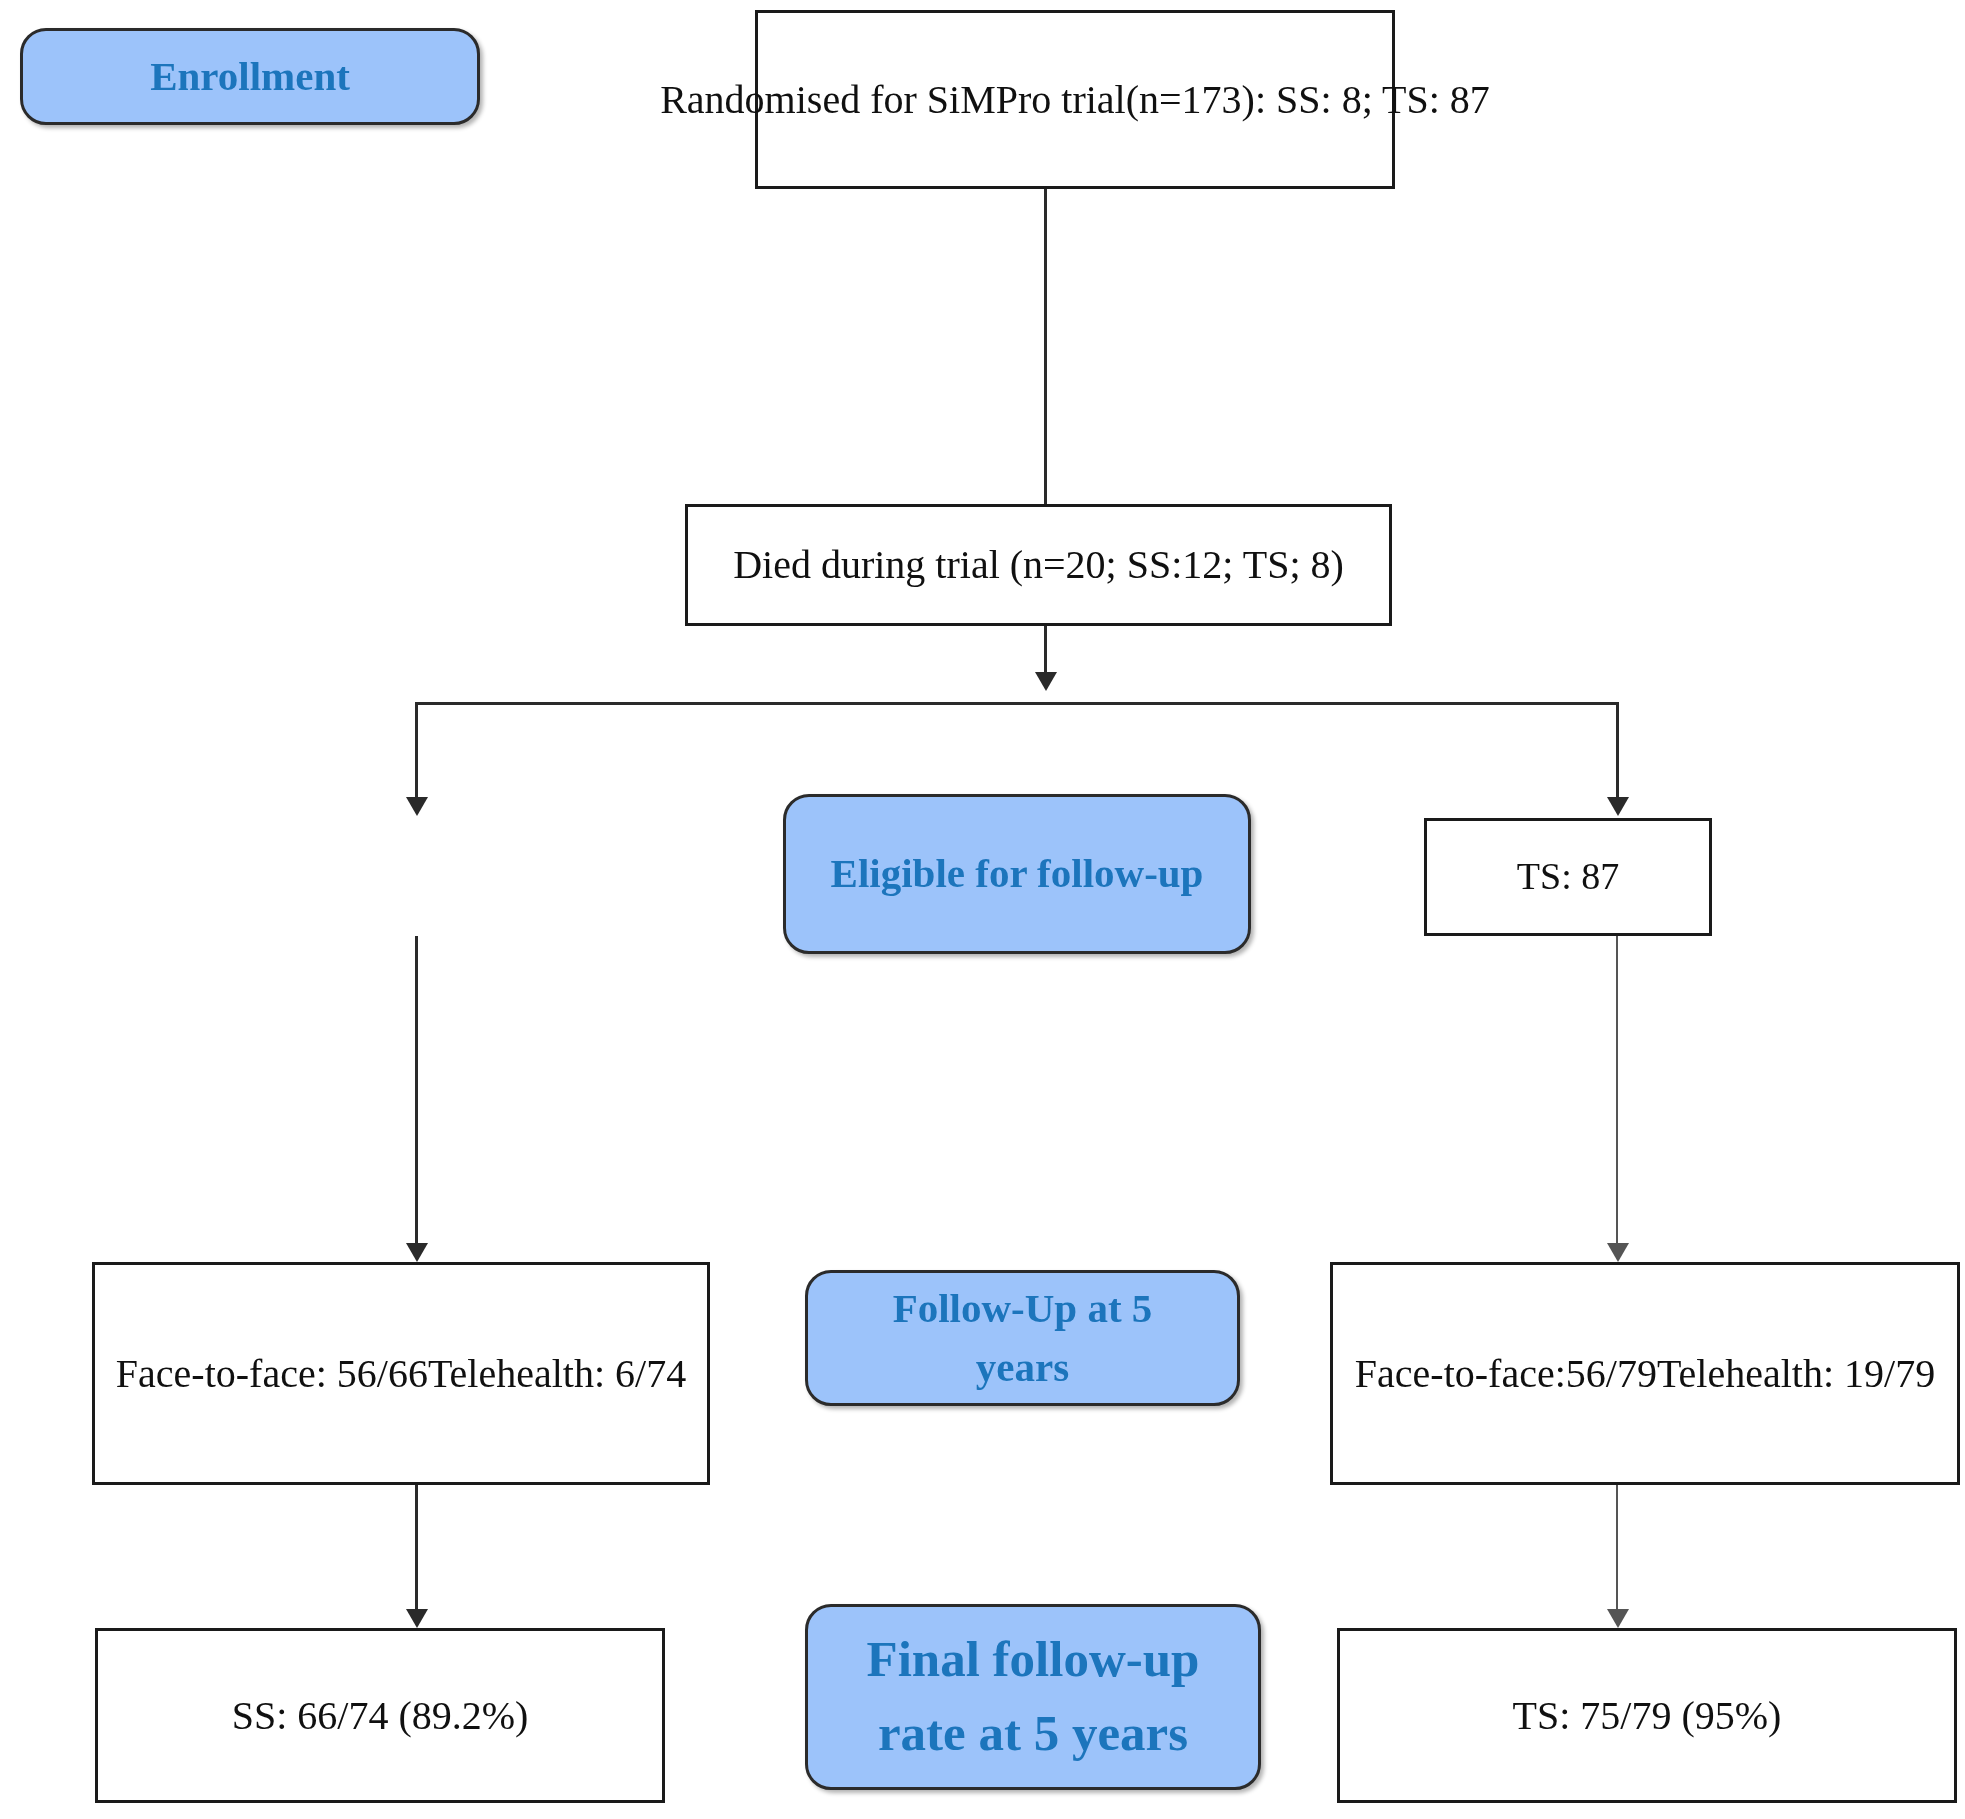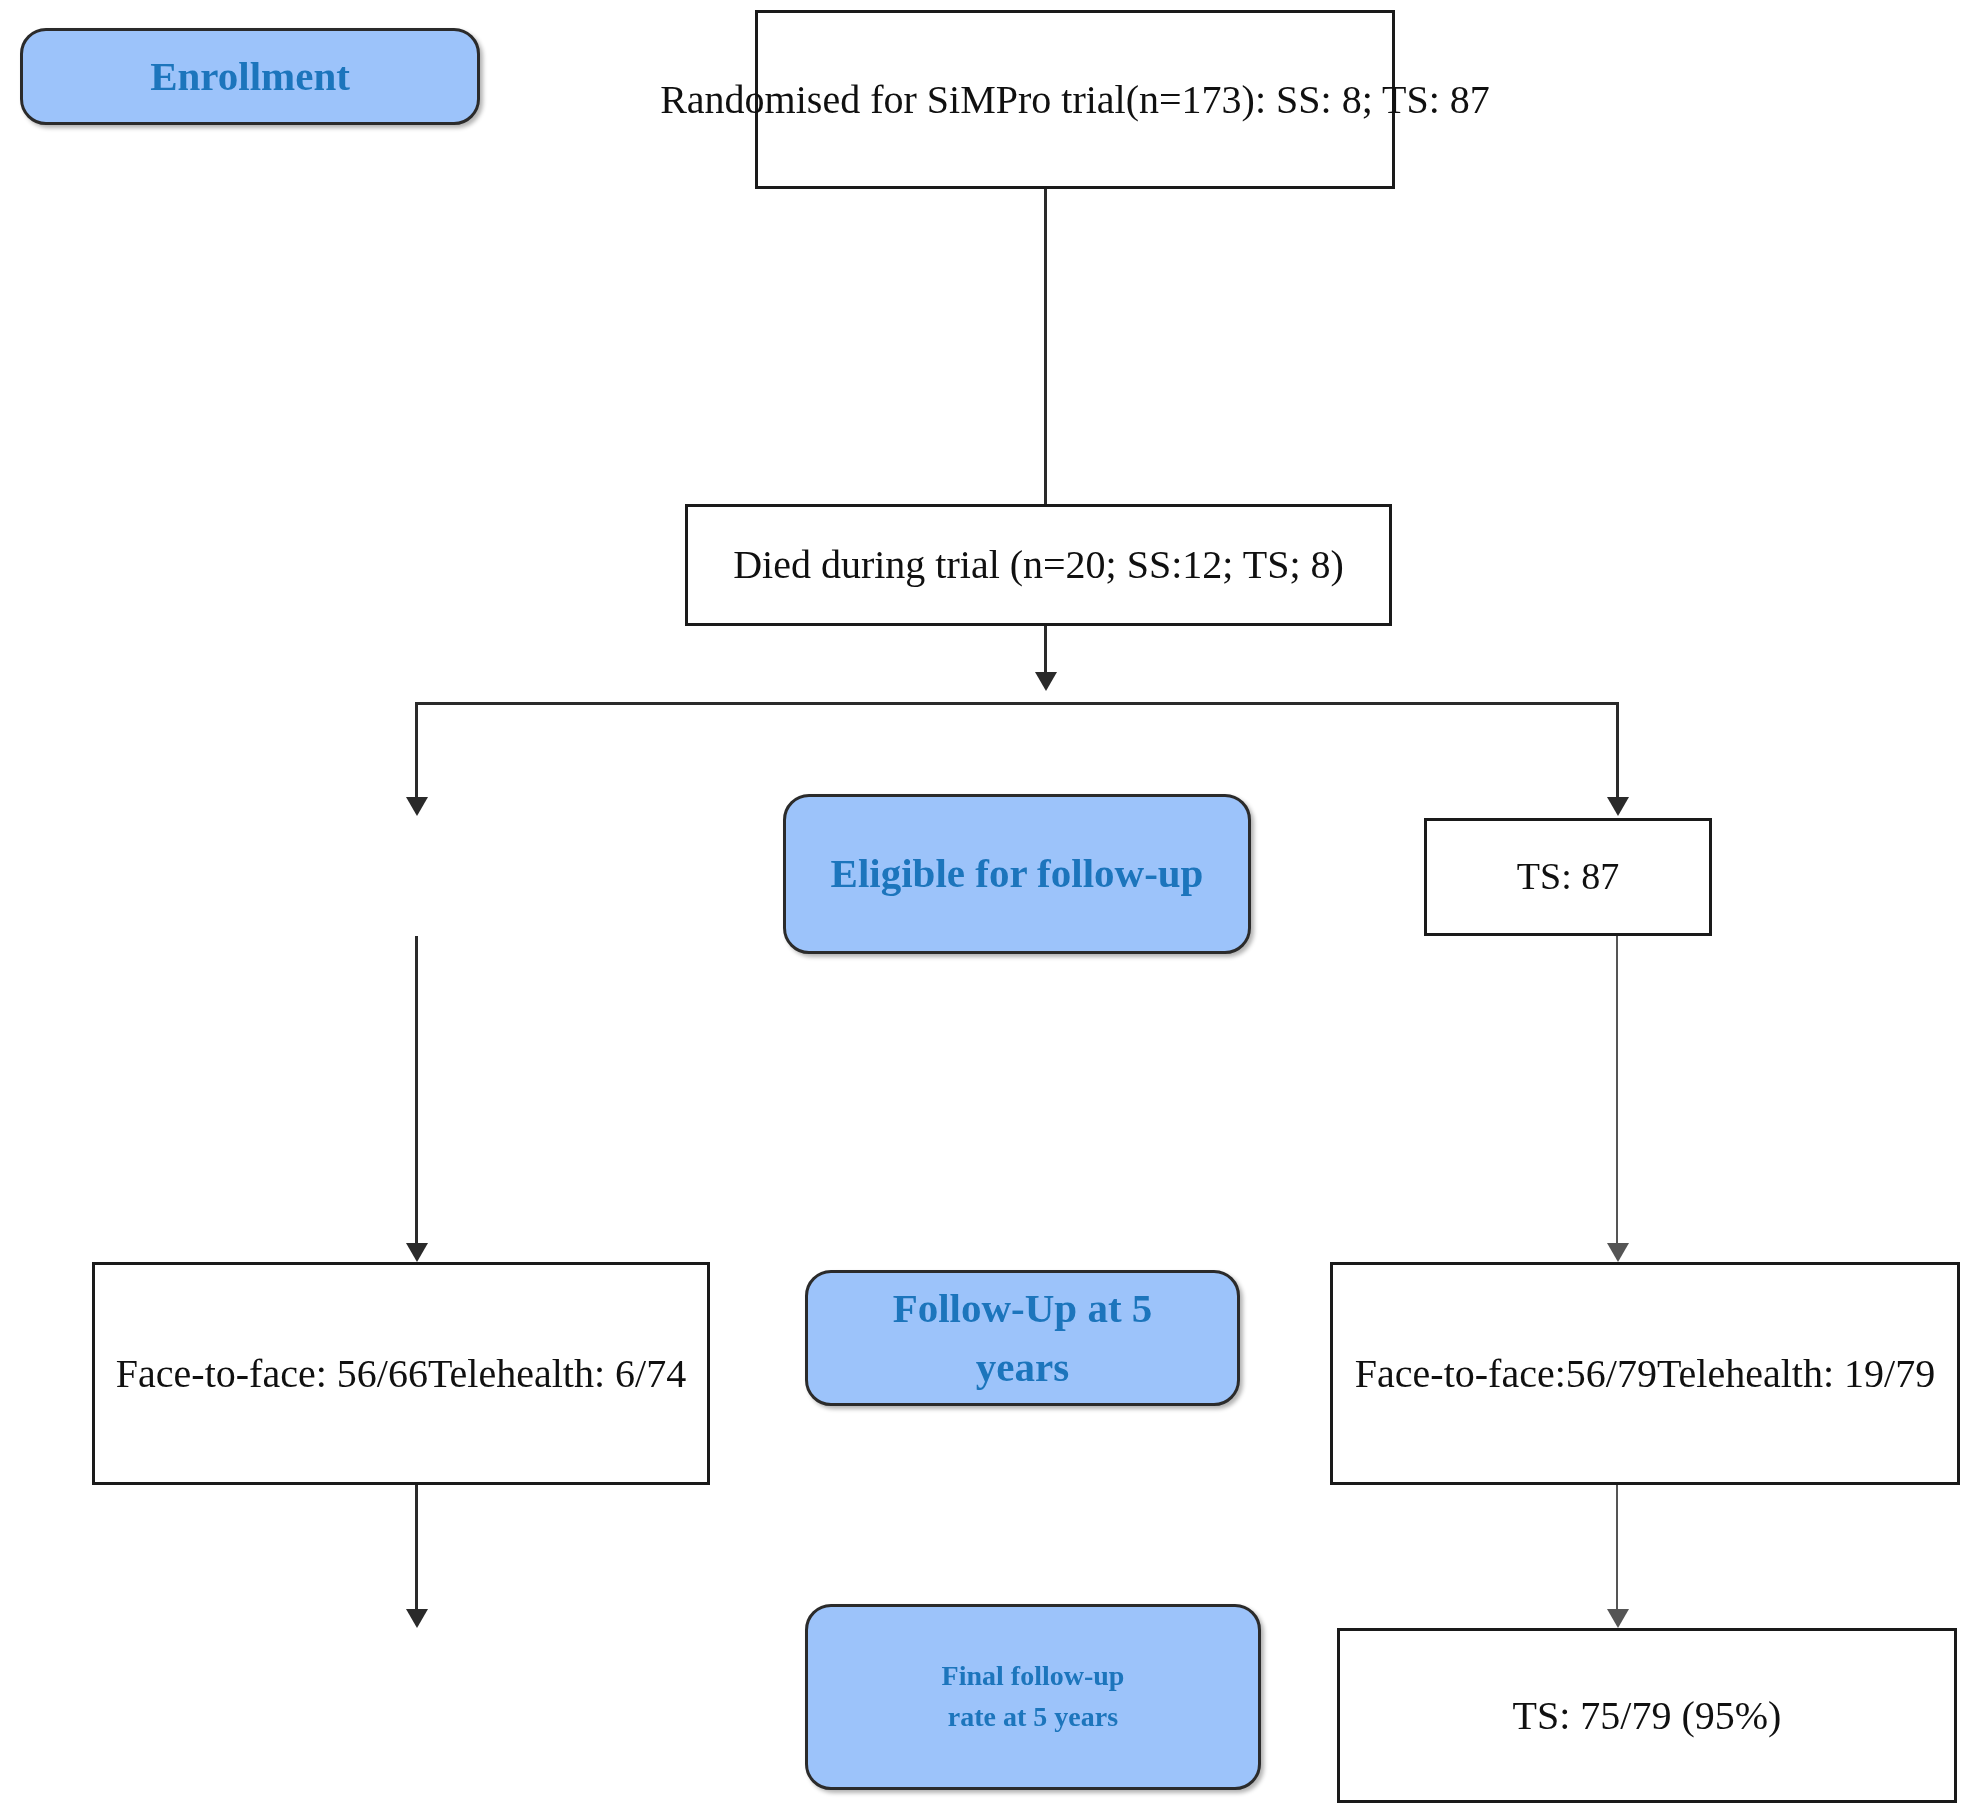--- a/index.html
+++ b/index.html
@@ -92,21 +92,21 @@
 
   <div class="badge" style="left:783px; top:794px; width:468px; height:160px; font-size:41px;">
     <span class="line">Eligible for follow-up</span>
   </div>
 
   <div class="badge" style="left:805px; top:1270px; width:435px; height:136px; font-size:41px;">
     <span class="line">Follow-Up at 5</span>
     <span class="line">years</span>
   </div>
 
-  <div class="badge" style="left:805px; top:1604px; width:456px; height:186px; font-size:28px;">
+  <div class="badge" style="left:805px; top:1604px; width:456px; height:186px; font-size:51px;">
     <span class="line">Final follow-up</span>
     <span class="line">rate at 5 years</span>
   </div>
 
   <div class="box" style="left:755px; top:10px; width:640px; height:179px; font-size:40px;">
     <span class="line">Randomised for SiMPro trial</span>
     <span class="line">(n=173): SS: 8; TS: 87</span>
   </div>
 
   <div class="vline" style="left:1044px; top:189px; height:315px;"></div>
@@ -146,18 +146,21 @@
     <span class="line">Face-to-face:56/79</span>
     <span class="line">Telehealth: 19/79</span>
   </div>
 
   <div class="vline" style="left:415px; top:1485px; height:128px;"></div>
   <div class="arrowhead" style="left:406px; top:1609px;"></div>
 
   <div class="vline" style="left:1616px; top:1485px; height:128px; width:2px; background:#555;"></div>
   <div class="arrowhead" style="left:1607px; top:1609px; border-top-color:#555;"></div>
 
+  <div class="box" style="left:95px; top:1628px; width:570px; height:175px; font-size:40px;">
+    <span class="line">SS: 66/74 (89.2%)</span>
+  </div>
 
   <div class="box" style="left:1337px; top:1628px; width:620px; height:175px; font-size:40px;">
     <span class="line">TS: 75/79 (95%)</span>
   </div>
 
 </div>
 
 </body></html>

